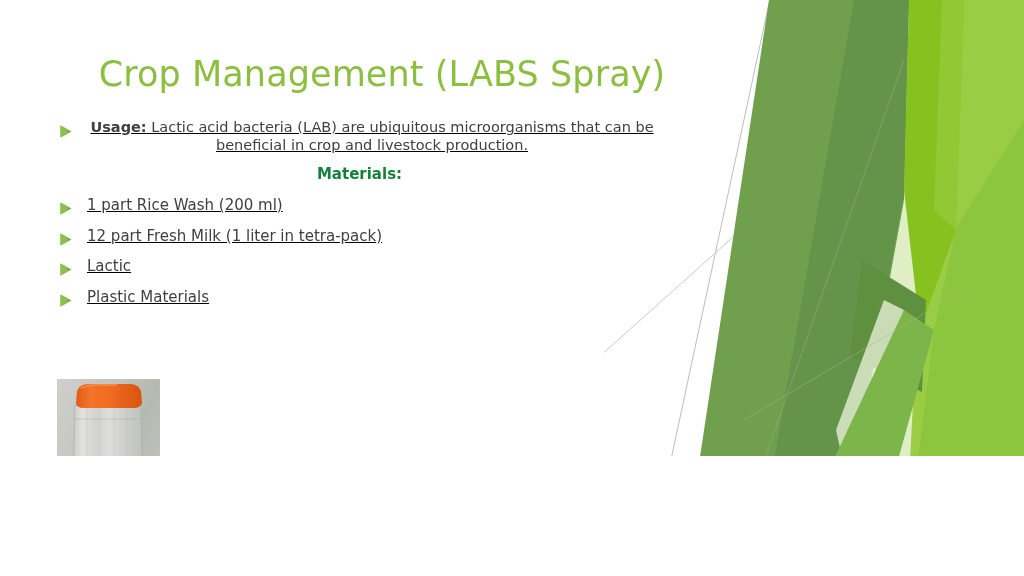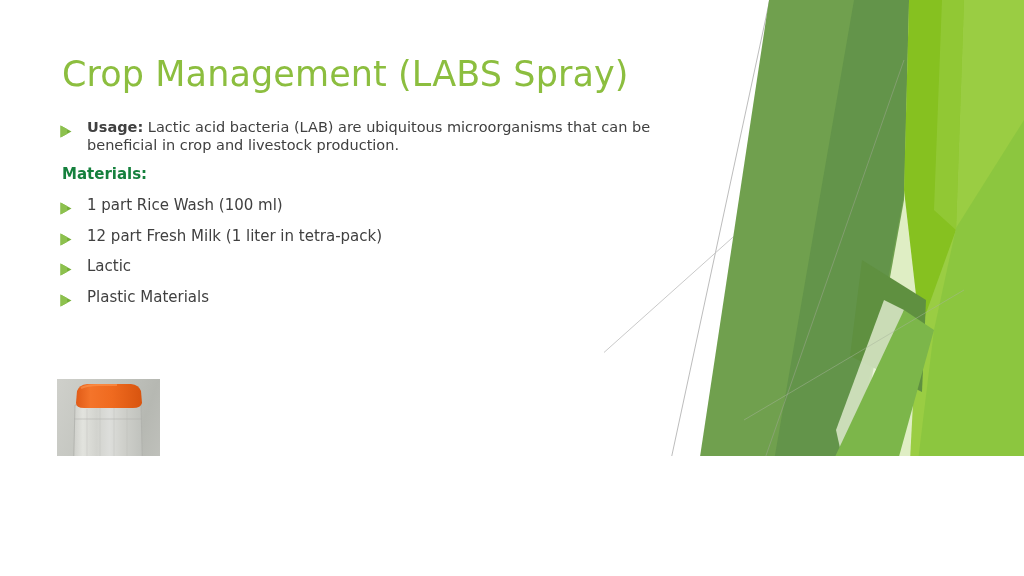--- a/index.html
+++ b/index.html
@@ -10,20 +10,21 @@
   }
   body {
     font-family: "DejaVu Sans", "Liberation Sans", sans-serif;
   }
   .slide {
     position: relative;
     width: 1024px;
     height: 456px;
     background: #ffffff;
     overflow: hidden;
+    text-align: center;
   }
 
   
   .facet-art {
     position: absolute;
     top: 0;
     right: 0;
     width: 420px;
     height: 576px;
     overflow: hidden;
@@ -56,20 +57,21 @@
     top: 119px;
     width: 600px;
   }
 
   .bullet-row {
     position: relative;
     display: flex;
     align-items: flex-start;
     padding-left: 30px;
     margin-bottom: 10px;
+    text-decoration: underline;
   }
   .bullet-marker {
     position: absolute;
     left: 3px;
     top: 4px;
     width: 12px;
     height: 13px;
     display: block;
   }
   .bullet-text {
@@ -183,21 +185,21 @@
       <span class="plain-text">Materials:</span>
     </div>
 
     <div class="bullet-row list-row">
       <span class="bullet-marker">
         <svg viewBox="0 0 12 13" aria-hidden="true">
           <polygon points="0.5,0.5 11.5,6.5 0.5,12.5" fill="#77b03a"></polygon>
           <polygon points="0.5,0.5 7,4 7,9 0.5,12.5" fill="#8dc14e"></polygon>
         </svg>
       </span>
-      <span class="bullet-text">1 part Rice Wash (100 ml)</span>
+      <span class="bullet-text">1 part Rice Wash (200 ml)</span>
     </div>
 
     <div class="bullet-row list-row">
       <span class="bullet-marker">
         <svg viewBox="0 0 12 13" aria-hidden="true">
           <polygon points="0.5,0.5 11.5,6.5 0.5,12.5" fill="#77b03a"></polygon>
           <polygon points="0.5,0.5 7,4 7,9 0.5,12.5" fill="#8dc14e"></polygon>
         </svg>
       </span>
       <span class="bullet-text">12 part Fresh Milk (1 liter in tetra-pack)</span>

